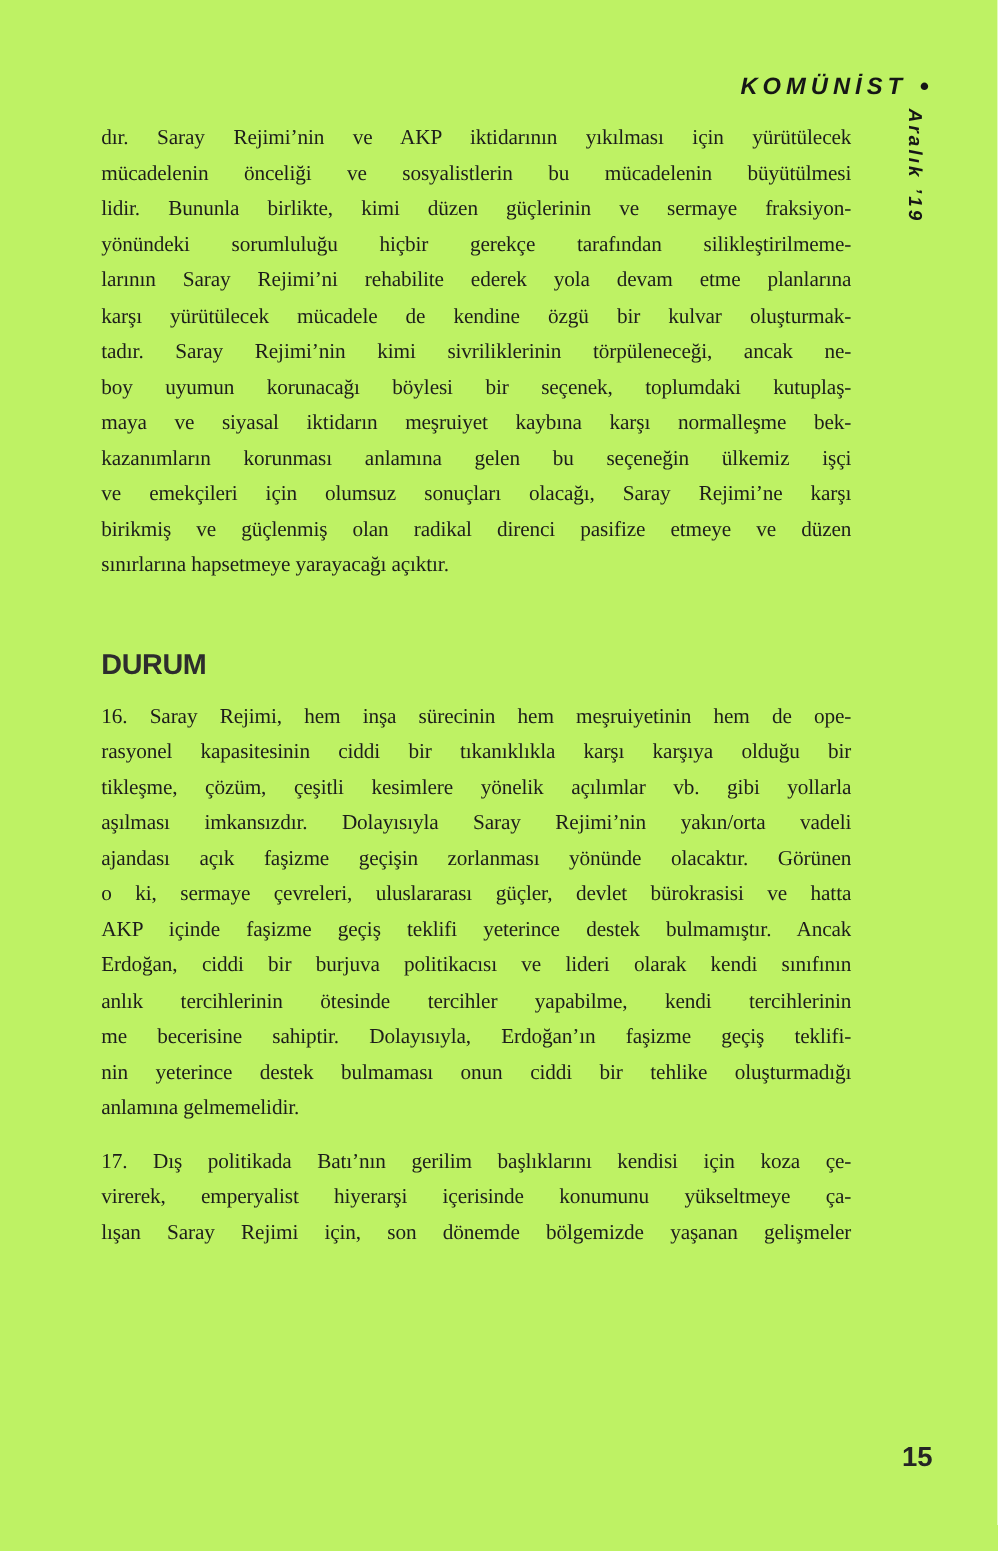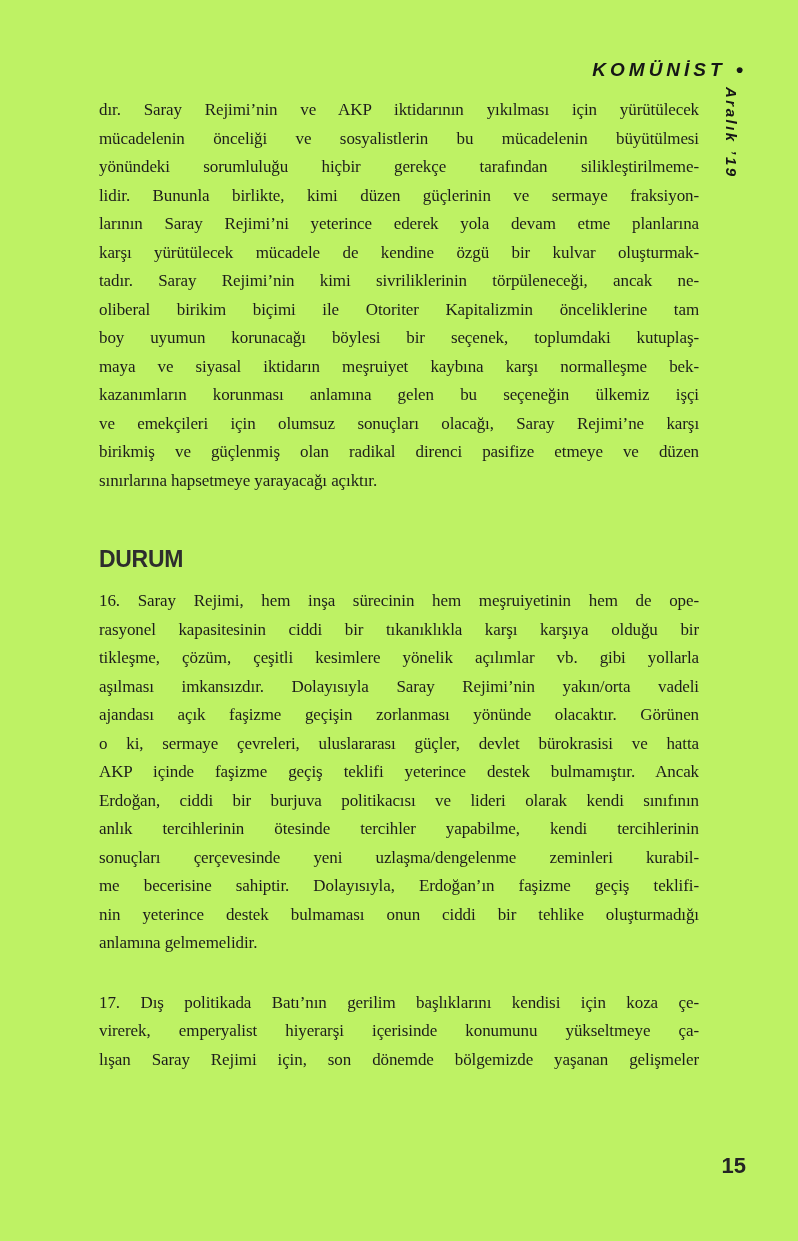--- a/index.html
+++ b/index.html
@@ -48,21 +48,21 @@
     font-style: italic;
     font-size: 15px;
     letter-spacing: 2.5px;
     color: #161616;
     white-space: nowrap;
   }
 
   
   .column {
     position: absolute;
-    left: 99px;
+    left: 81px;
     top: 96px;
     width: 600px;
   }
   .para {
     font-size: 17px;
     letter-spacing: -0.1px;
     line-height: 28.5px;
     color: #1d1d1b;
   }
   .tline {
@@ -87,21 +87,21 @@
     color: #2d2d2d;
   }
   .heading .tline,
   .heading .tline-last {
     text-align: left;
     text-align-last: auto;
     white-space: nowrap;
   }
 
   .para-16 { margin-top: 0; }
-  .para-17 { margin-top: 31px; }
+  .para-17 { margin-top: 14px; }
 
   
   .page-number {
     position: absolute;
     top: 1153px;
     right: 52px;
     font-family: "Liberation Sans", sans-serif;
     font-weight: 700;
     font-size: 22px;
     color: #242424;
@@ -116,26 +116,25 @@
     <span>KOMÜNİST</span><span class="bullet">•</span>
   </div>
 
   <div class="issue-vertical">Aralık ’19</div>
 
   <main class="column">
 
     <div class="para para-intro">
         <div class="tline">dır. Saray Rejimi’nin ve AKP iktidarının yıkılması için yürütülecek</div>
         <div class="tline">mücadelenin önceliği ve sosyalistlerin bu mücadelenin büyütülmesi</div>
+        <div class="tline">lidir. Bununla birlikte, kimi düzen güçlerinin ve sermaye fraksiyon-</div>
         <div class="tline">yönündeki sorumluluğu hiçbir gerekçe tarafından silikleştirilmeme-</div>
-        <div class="tline">lidir. Bununla birlikte, kimi düzen güçlerinin ve sermaye fraksiyon-</div>
-        <div class="tline">larının Saray Rejimi’ni yeterince ederek yola devam etme planlarına</div>
+        <div class="tline">larının Saray Rejimi’ni rehabilite ederek yola devam etme planlarına</div>
         <div class="tline">karşı yürütülecek mücadele de kendine özgü bir kulvar oluşturmak-</div>
         <div class="tline">tadır. Saray Rejimi’nin kimi sivriliklerinin törpüleneceği, ancak ne-</div>
-        <div class="tline">oliberal birikim biçimi ile Otoriter Kapitalizmin önceliklerine tam</div>
         <div class="tline">boy uyumun korunacağı böylesi bir seçenek, toplumdaki kutuplaş-</div>
         <div class="tline">maya ve siyasal iktidarın meşruiyet kaybına karşı normalleşme bek-</div>
         <div class="tline">kazanımların korunması anlamına gelen bu seçeneğin ülkemiz işçi</div>
         <div class="tline">ve emekçileri için olumsuz sonuçları olacağı, Saray Rejimi’ne karşı</div>
         <div class="tline">birikmiş ve güçlenmiş olan radikal direnci pasifize etmeye ve düzen</div>
         <div class="tline tline-last">sınırlarına hapsetmeye yarayacağı açıktır.</div>
       </div>
 
     <h2 class="heading">
         <div class="tline tline-last">DURUM</div>
@@ -144,21 +143,20 @@
     <div class="para para-16">
         <div class="tline">16. Saray Rejimi, hem inşa sürecinin hem meşruiyetinin hem de ope-</div>
         <div class="tline">rasyonel kapasitesinin ciddi bir tıkanıklıkla karşı karşıya olduğu bir</div>
         <div class="tline">tikleşme, çözüm, çeşitli kesimlere yönelik açılımlar vb. gibi yollarla</div>
         <div class="tline">aşılması imkansızdır. Dolayısıyla Saray Rejimi’nin yakın/orta vadeli</div>
         <div class="tline">ajandası açık faşizme geçişin zorlanması yönünde olacaktır. Görünen</div>
         <div class="tline">o ki, sermaye çevreleri, uluslararası güçler, devlet bürokrasisi ve hatta</div>
         <div class="tline">AKP içinde faşizme geçiş teklifi yeterince destek bulmamıştır. Ancak</div>
         <div class="tline">Erdoğan, ciddi bir burjuva politikacısı ve lideri olarak kendi sınıfının</div>
         <div class="tline">anlık tercihlerinin ötesinde tercihler yapabilme, kendi tercihlerinin</div>
-        <div class="tline">sonuçları çerçevesinde yeni uzlaşma/dengelenme zeminleri kurabil-</div>
         <div class="tline">me becerisine sahiptir. Dolayısıyla, Erdoğan’ın faşizme geçiş teklifi-</div>
         <div class="tline">nin yeterince destek bulmaması onun ciddi bir tehlike oluşturmadığı</div>
         <div class="tline tline-last">anlamına gelmemelidir.</div>
       </div>
 
     <div class="para para-17 justify-all">
         <div class="tline">17. Dış politikada Batı’nın gerilim başlıklarını kendisi için koza çe-</div>
         <div class="tline">virerek, emperyalist hiyerarşi içerisinde konumunu yükseltmeye ça-</div>
         <div class="tline tline-last">lışan Saray Rejimi için, son dönemde bölgemizde yaşanan gelişmeler</div>
       </div>

